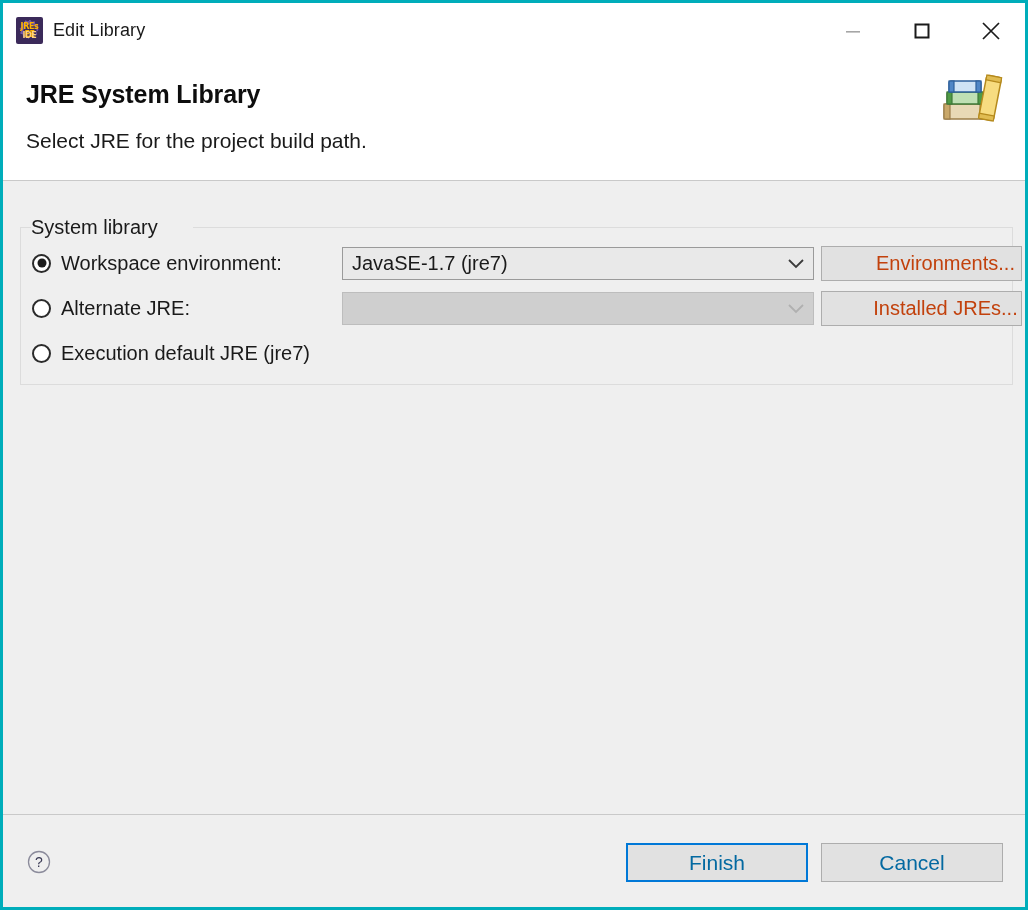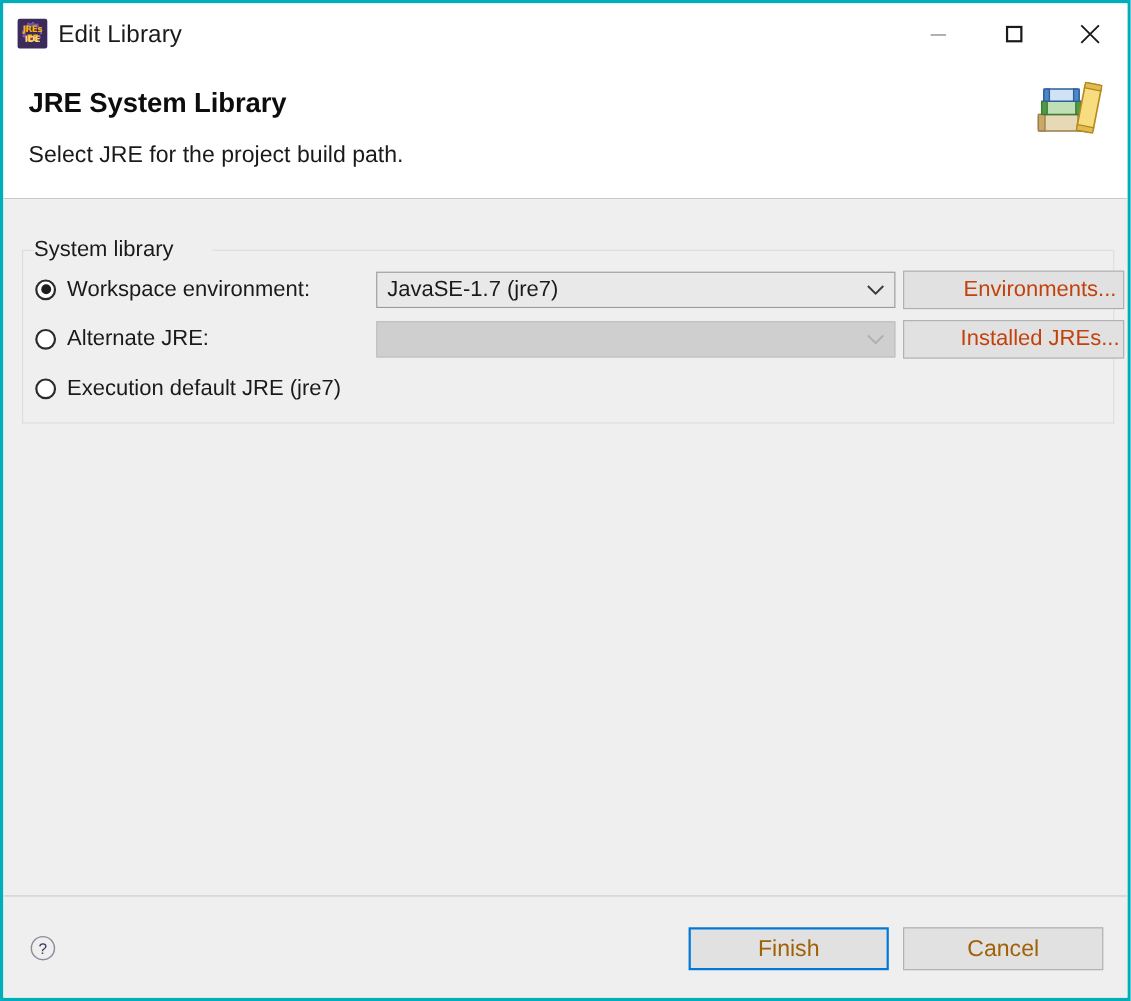--- a/index.html
+++ b/index.html
@@ -56,21 +56,21 @@
     text-align: center;
     font-family: "DejaVu Sans", sans-serif;
     font-weight: bold;
     line-height: 1;
     letter-spacing: -0.4px;
   }
   .title-icon .lbl1 { top: 6px;  font-size: 8px; color: #ffb300; }
   .title-icon .lbl2 { top: 15px; font-size: 8px; color: #ffd27f; }
 
   .title-text {
-    font-size: 22px;
+    font-size: 18px;
     color: #1a1a1a;
     letter-spacing: 0.1px;
   }
 
   .winbtns {
     position: absolute;
     right: 0; top: 0;
     height: 55px;
     display: flex;
     align-items: stretch;
@@ -295,21 +295,21 @@
   .fbtn {
     width: 182px;
     height: 39px;
     box-sizing: border-box;
     border: 1px solid #adadad;
     background: #e1e1e1;
     display: flex;
     align-items: center;
     justify-content: center;
     font-size: 21px;
-    color: #a16207;
+    color: #0369a1;
     cursor: default;
   }
   .fbtn.primary {
     border: 2px solid #0078d7;
   }
 </style>
 </head>
 <body>
 
 <div class="window">

